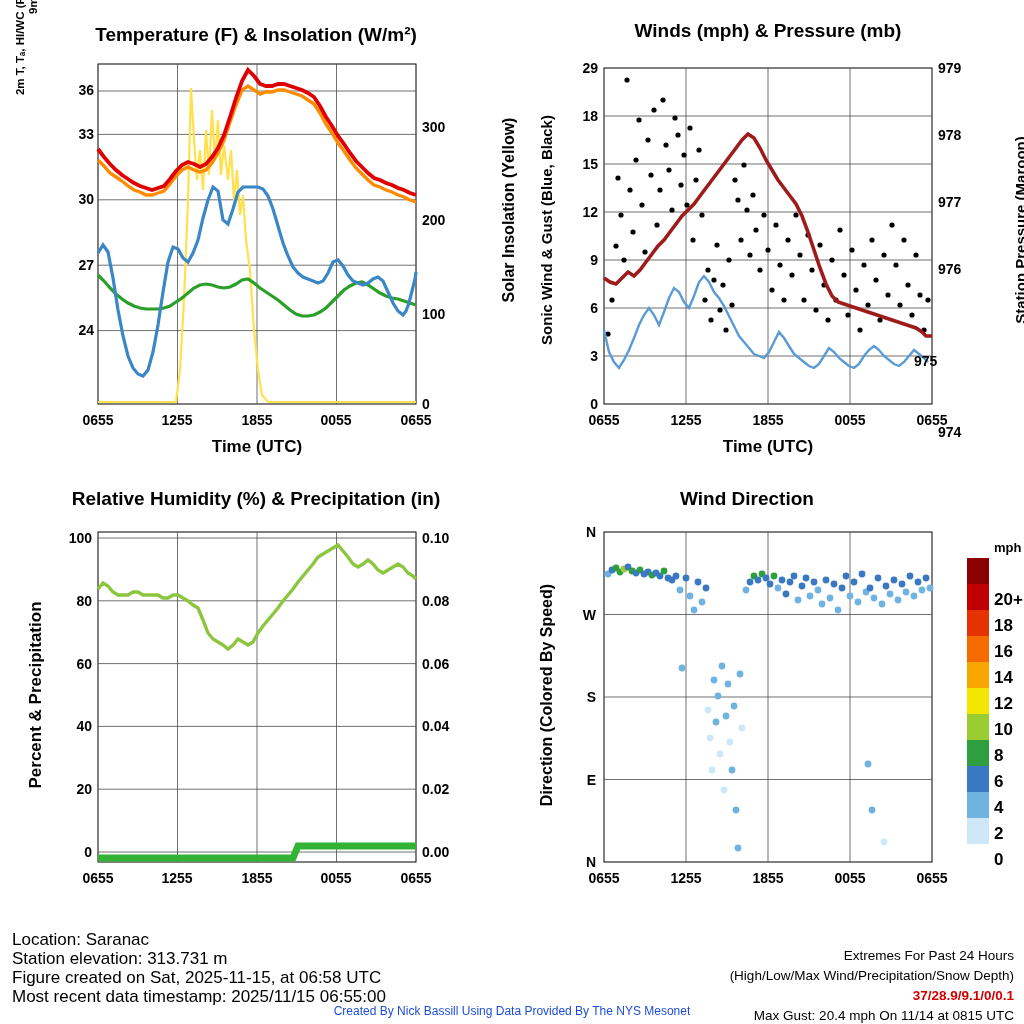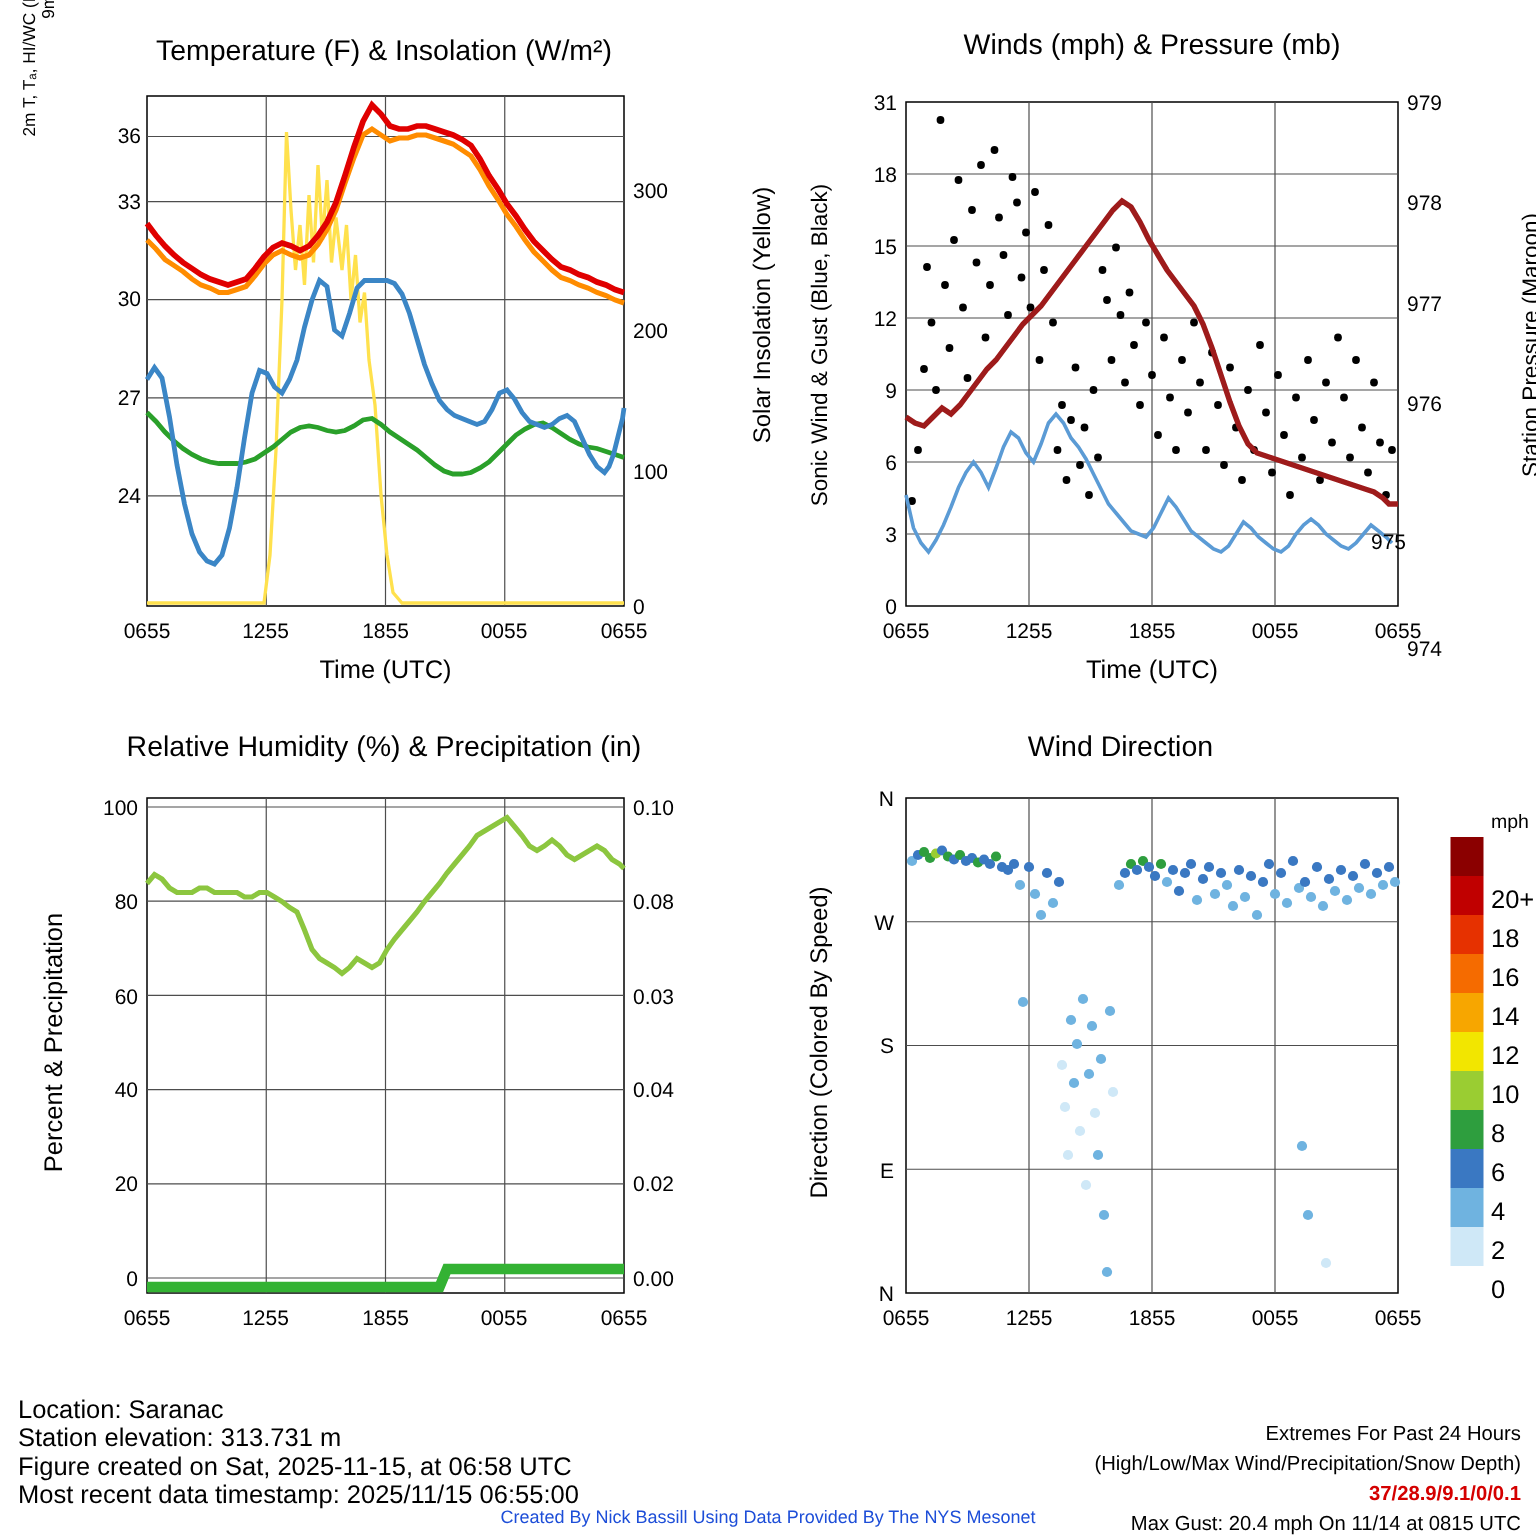--- a/index.html
+++ b/index.html
@@ -1,17 +1,17 @@
 <!DOCTYPE html>
 <html><head>
 <meta charset="utf-8">
 <style>
   html,body{margin:0;padding:0;background:#ffffff;}
   body{width:1024px;height:1024px;font-family:"Liberation Sans",sans-serif;color:#000;position:relative;overflow:hidden;}
-  .panel{position:absolute;}
+  .panel{position:absolute;font-weight:bold;}
   .title{font-size:19px;text-align:center;white-space:nowrap;}
   .axis-label{font-size:17px;}
   .tick{font-size:14px;}
   .tick-s{font-size:17px;margin-top:28px;}
   svg{display:block;}
   .footer-left{position:absolute;left:12px;top:930px;font-size:17px;line-height:19px;}
   .footer-right{position:absolute;right:10px;top:946px;font-size:13.5px;line-height:20px;text-align:right;}
   .credit{position:absolute;width:1024px;text-align:center;top:1004px;font-size:12px;color:#1d4ed8;}
   .red{color:#d40000;font-weight:bold;}
   .legend-title{font-size:13px;}
@@ -187,21 +187,21 @@
       <circle cx="408" cy="295" r="2.6"></circle>
         <circle cx="412" cy="330" r="2.6"></circle>
         <circle cx="416" cy="300" r="2.6"></circle>
     </g>
 
     <polyline fill="none" stroke="#5b9bd5" stroke-width="2.4" points="92,330 97,352 102,362 107,368 112,360 117,350 122,338 127,325 132,315 137,308 142,315 147,325 152,312 157,298 162,288 167,292 172,302 177,308 182,296 187,282 192,276 197,282 202,292 207,298 212,306 217,316 222,326 227,336 232,342 237,348 242,354 247,356 252,358 257,352 262,342 267,332 272,338 277,346 282,354 287,358 292,362 297,366 302,368 307,364 312,356 317,348 322,352 327,358 332,362 337,366 342,368 347,364 352,356 357,350 362,346 367,350 372,356 377,360 382,364 387,366 392,362 397,356 402,350 407,354 412,358 416,362"></polyline>
 
     <polyline fill="none" stroke="#9e1b1b" stroke-width="3.6" points="92,278 98,282 104,284 110,278 116,272 122,276 128,270 134,262 140,254 146,246 152,240 158,232 164,224 170,216 176,210 182,204 188,196 194,188 200,180 206,172 212,164 218,156 224,148 230,140 236,134 242,138 248,148 254,160 260,170 266,180 272,188 278,196 284,204 290,216 296,232 302,250 308,268 314,284 320,296 326,302 332,304 338,306 344,308 350,310 356,312 362,314 368,316 374,318 380,320 386,322 392,324 398,326 404,328 410,332 414,336 416,336 420,336"></polyline>
   </svg>
 
-  <div class="tick" style="position:absolute;left:62px;top:60px;width:24px;text-align:right;">31</div>
+  <div class="tick" style="position:absolute;left:62px;top:60px;width:24px;text-align:right;">29</div>
   <div class="tick" style="position:absolute;left:62px;top:108px;width:24px;text-align:right;">18</div>
   <div class="tick" style="position:absolute;left:62px;top:156px;width:24px;text-align:right;">15</div>
   <div class="tick" style="position:absolute;left:62px;top:204px;width:24px;text-align:right;">12</div>
   <div class="tick" style="position:absolute;left:62px;top:252px;width:24px;text-align:right;">9</div>
   <div class="tick" style="position:absolute;left:62px;top:300px;width:24px;text-align:right;">6</div>
   <div class="tick" style="position:absolute;left:62px;top:348px;width:24px;text-align:right;">3</div>
   <div class="tick" style="position:absolute;left:62px;top:396px;width:24px;text-align:right;">0</div>
 
   <div class="tick" style="position:absolute;left:426px;top:60px;">979</div>
   <div class="tick" style="position:absolute;left:426px;top:127px;">978</div>
@@ -249,21 +249,21 @@
 
   <div class="tick" style="position:absolute;left:58px;top:60px;width:34px;text-align:right;">100</div>
   <div class="tick" style="position:absolute;left:58px;top:123px;width:34px;text-align:right;">80</div>
   <div class="tick" style="position:absolute;left:58px;top:186px;width:34px;text-align:right;">60</div>
   <div class="tick" style="position:absolute;left:58px;top:248px;width:34px;text-align:right;">40</div>
   <div class="tick" style="position:absolute;left:58px;top:311px;width:34px;text-align:right;">20</div>
   <div class="tick" style="position:absolute;left:58px;top:374px;width:34px;text-align:right;">0</div>
 
   <div class="tick" style="position:absolute;left:422px;top:60px;">0.10</div>
   <div class="tick" style="position:absolute;left:422px;top:123px;">0.08</div>
-  <div class="tick" style="position:absolute;left:422px;top:186px;">0.03</div>
+  <div class="tick" style="position:absolute;left:422px;top:186px;">0.06</div>
   <div class="tick" style="position:absolute;left:422px;top:248px;">0.04</div>
   <div class="tick" style="position:absolute;left:422px;top:311px;">0.02</div>
   <div class="tick" style="position:absolute;left:422px;top:374px;">0.00</div>
 
   <div class="tick" style="position:absolute;left:76px;top:400px;width:44px;text-align:center;">0655</div>
   <div class="tick" style="position:absolute;left:155px;top:400px;width:44px;text-align:center;">1255</div>
   <div class="tick" style="position:absolute;left:235px;top:400px;width:44px;text-align:center;">1855</div>
   <div class="tick" style="position:absolute;left:314px;top:400px;width:44px;text-align:center;">0055</div>
   <div class="tick" style="position:absolute;left:394px;top:400px;width:44px;text-align:center;">0655</div>
 

